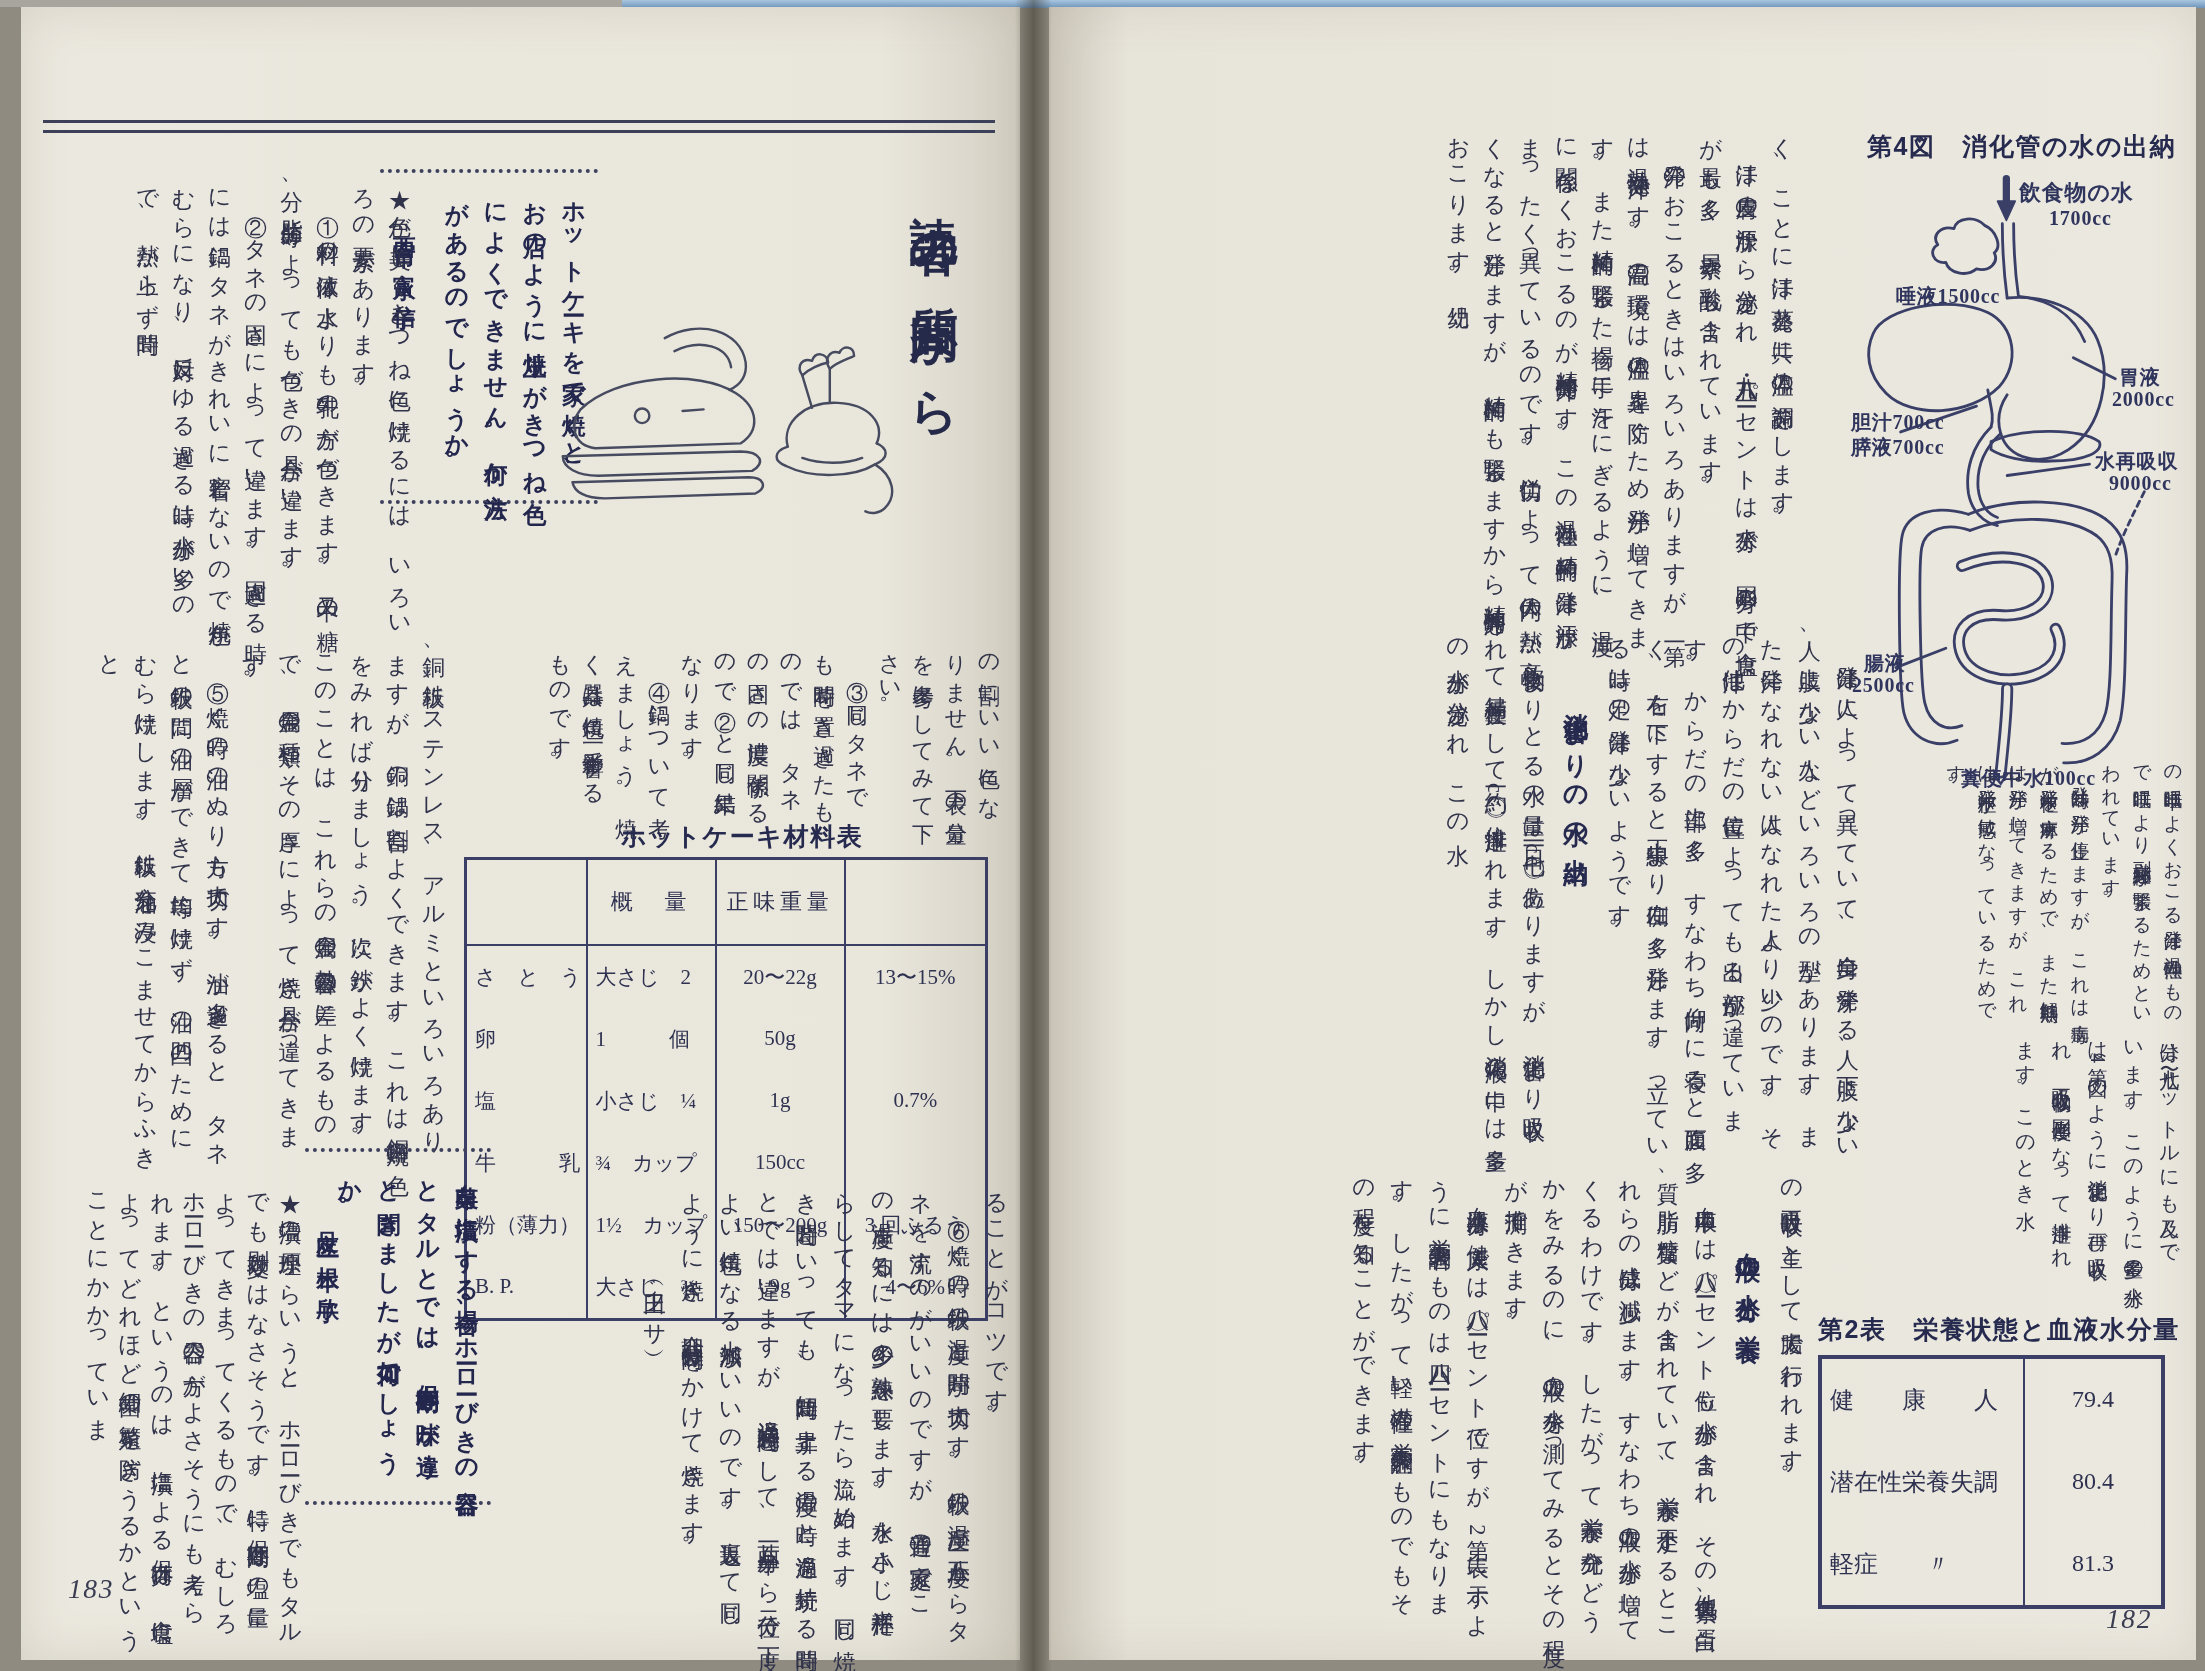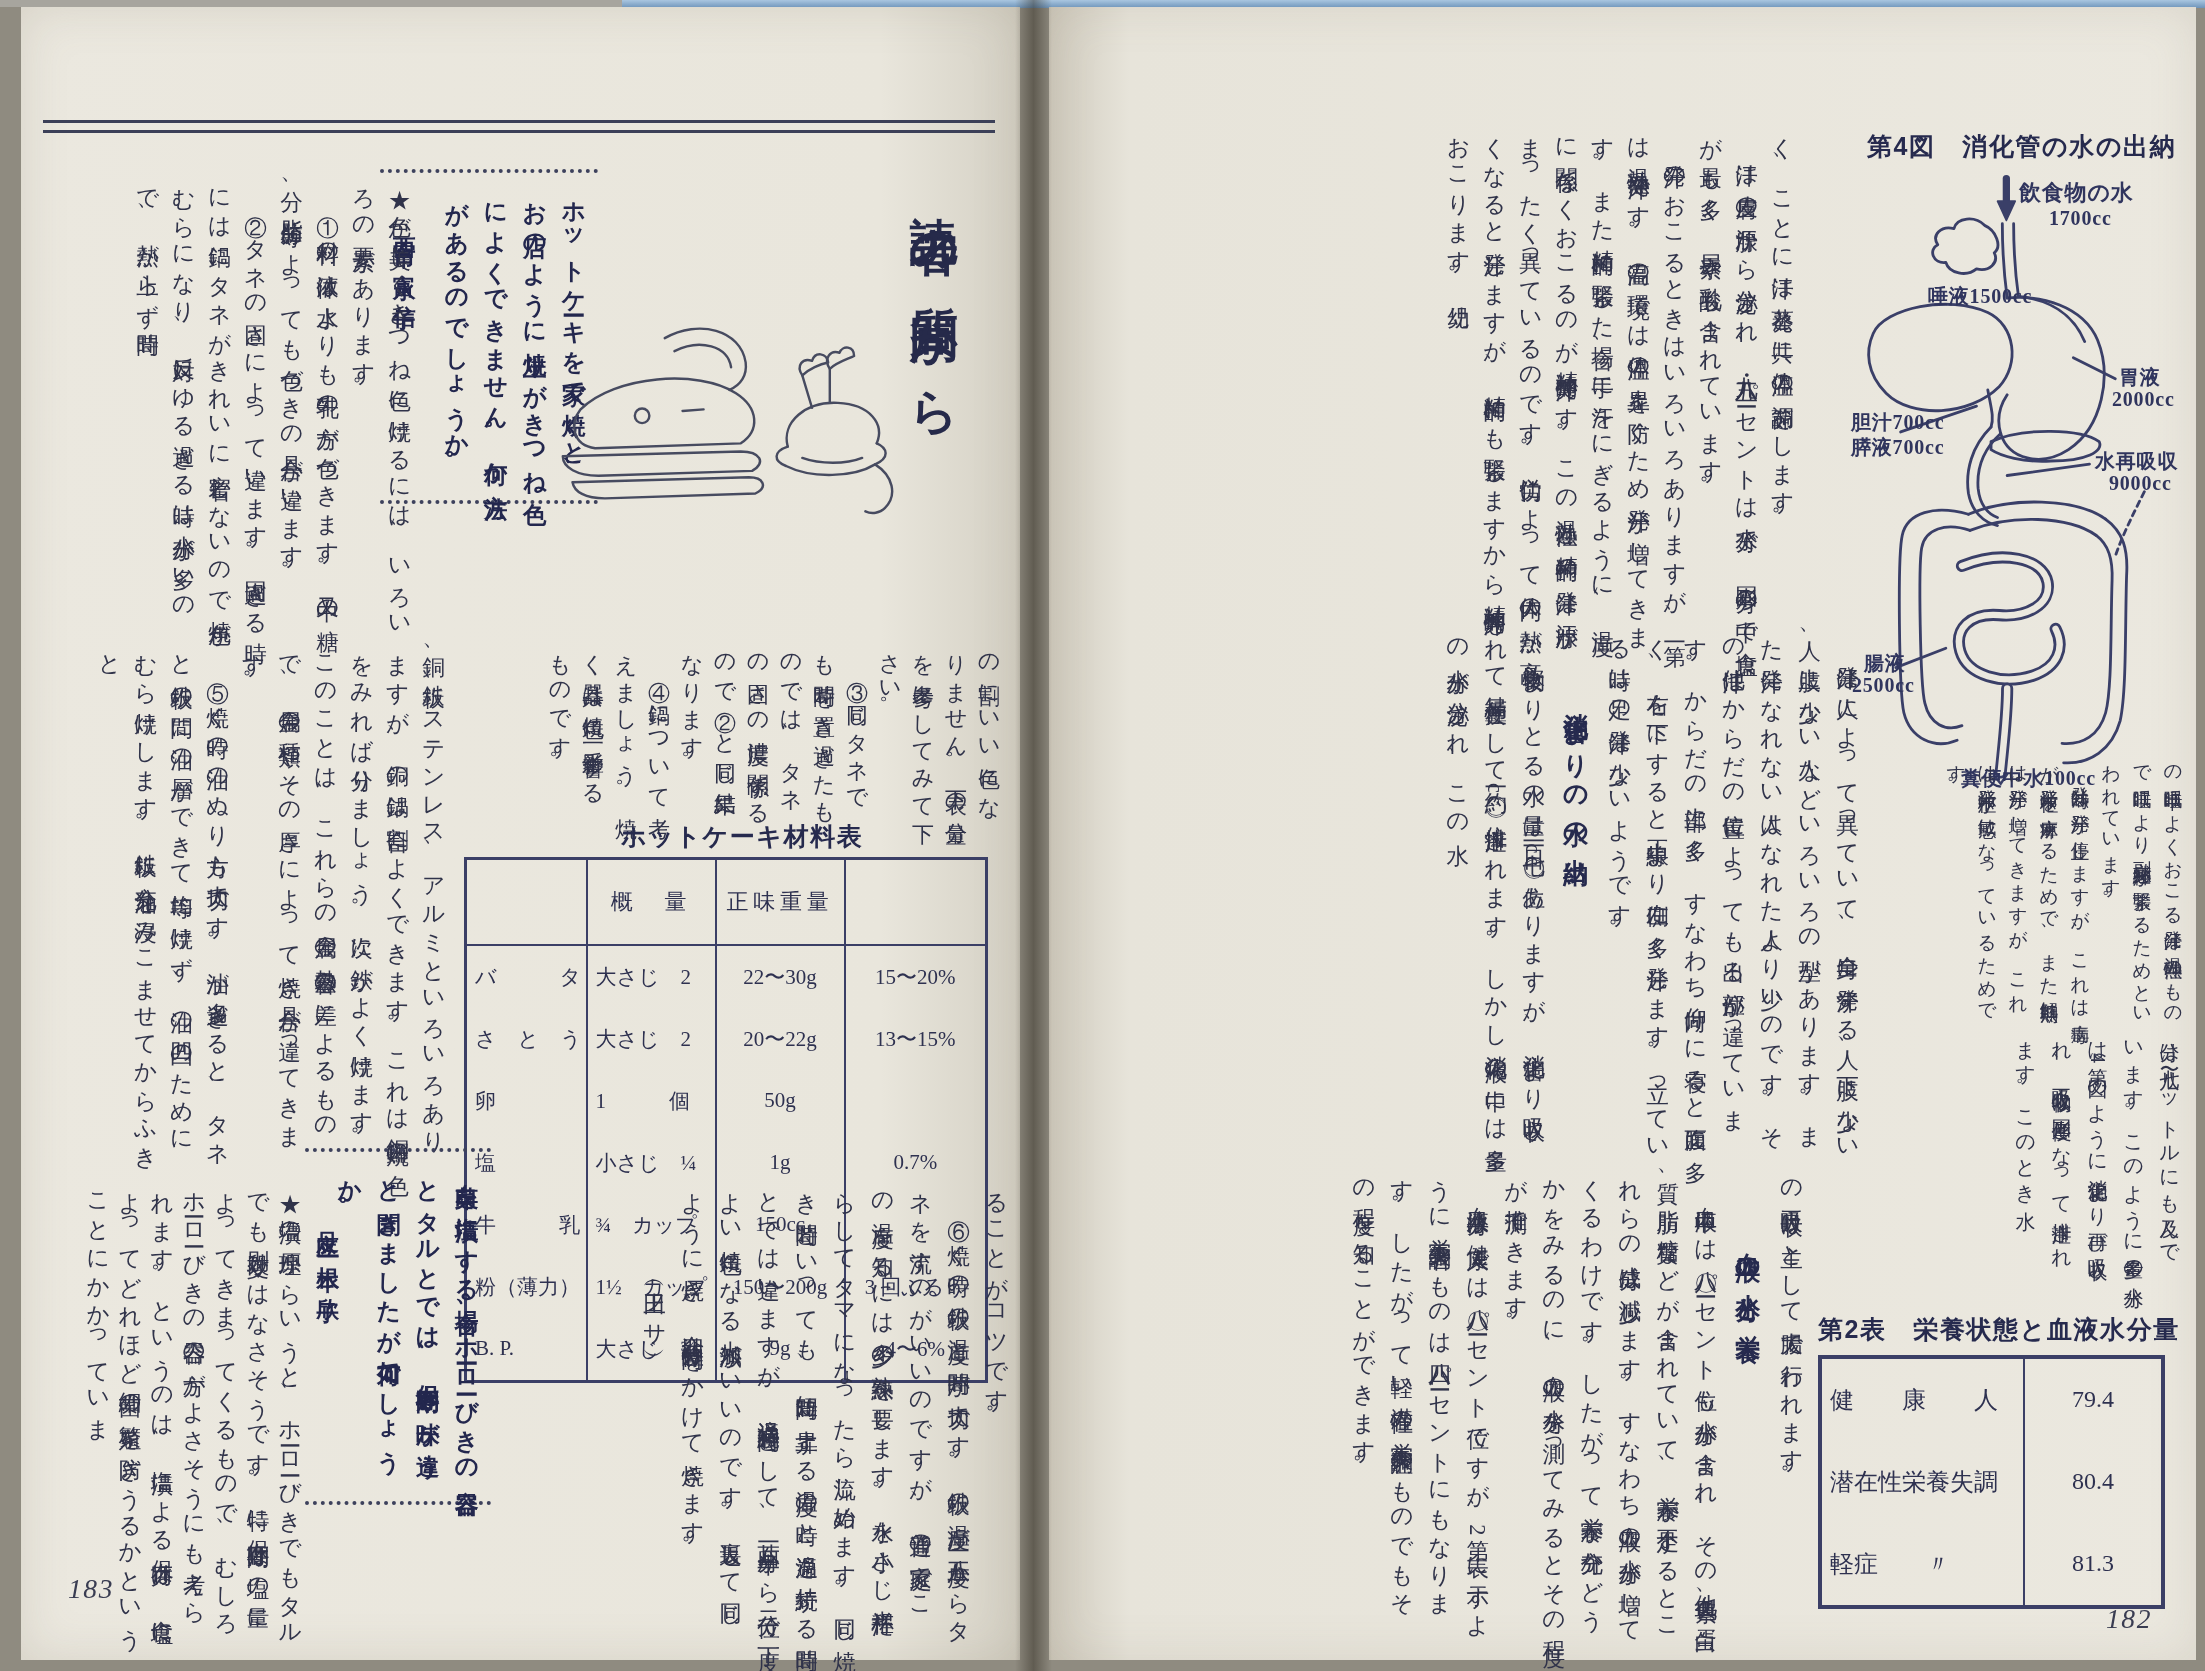--- a/index.html
+++ b/index.html
@@ -109,26 +109,20 @@
           <col>
         </colgroup>
       <tbody>
           <tr>
         <th></th>
         <th class="vline">概　量</th>
         <th class="vline">正味重量</th>
         <th class="vline"></th>
       </tr>
       <tr>
-        <td>バ　　　タ</td>
-        <td class="vline">大さじ　2</td>
-        <td class="vline num">22〜30g</td>
-        <td class="vline num">15〜20%</td>
-      </tr>
-      <tr>
         <td>さ　と　う</td>
         <td class="vline">大さじ　2</td>
         <td class="vline num">20〜22g</td>
         <td class="vline num">13〜15%</td>
       </tr>
       <tr>
         <td>卵</td>
         <td class="vline">1　　　個</td>
         <td class="vline num">50g</td>
         <td class="vline num"></td>
@@ -213,21 +207,21 @@
       <path d="M306,446 C322,458 327,476 326,502 C324,562 326,636 318,666 C310,694 290,706 264,704"></path>
       <path d="M140,484 C190,464 240,474 246,504 C251,532 220,548 186,545 C150,542 130,562 138,590 C147,620 190,632 228,620 C258,610 268,586 256,562" style="stroke-width:15"></path>
       <path d="M140,484 C190,464 240,474 246,504 C251,532 220,548 186,545 C150,542 130,562 138,590 C147,620 190,632 228,620 C258,610 268,586 256,562" style="stroke:#ebe8df;stroke-width:8"></path>
       <path d="M196,636 C196,668 192,700 188,740" style="stroke-width:15"></path>
       <path d="M196,636 C196,668 192,700 188,740" style="stroke:#ebe8df;stroke-width:8"></path>
       <path d="M180,744 L188,754 L196,742" style="stroke-width:3"></path>
       <line x1="58" y1="610" x2="120" y2="586"></line>
     </svg>
     <div class="fig-label" style="left:970px;top:171px;font-size:22px;">飲食物の水</div>
     <div class="fig-label" style="left:1000px;top:200px;">1700cc</div>
-    <div class="fig-label" style="left:847px;top:276px;margin-left:32px;">唾液1500cc</div>
+    <div class="fig-label" style="left:847px;top:276px;">唾液1500cc</div>
     <div class="fig-label" style="left:1070px;top:357px;">胃液</div>
     <div class="fig-label" style="left:1063px;top:381px;">2000cc</div>
     <div class="fig-label" style="left:802px;top:402px;">胆汁700cc</div>
     <div class="fig-label" style="left:802px;top:427px;">膵液700cc</div>
     <div class="fig-label" style="left:1046px;top:441px;">水再吸収</div>
     <div class="fig-label" style="left:1060px;top:465px;">9000cc</div>
     <div class="fig-label" style="left:815px;top:643px;">腸液</div>
     <div class="fig-label" style="left:803px;top:667px;">2500cc</div>
     <div class="fig-label" style="left:912px;top:758px;">糞便中水100cc</div>
 

